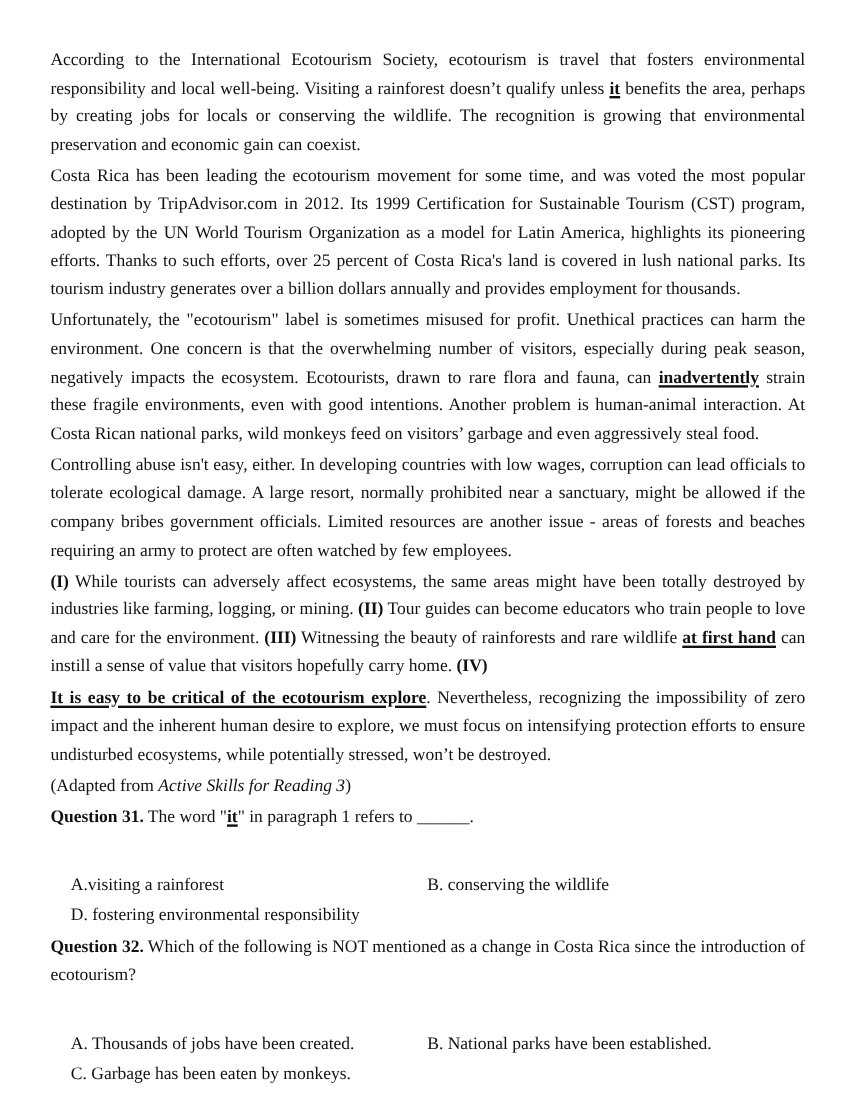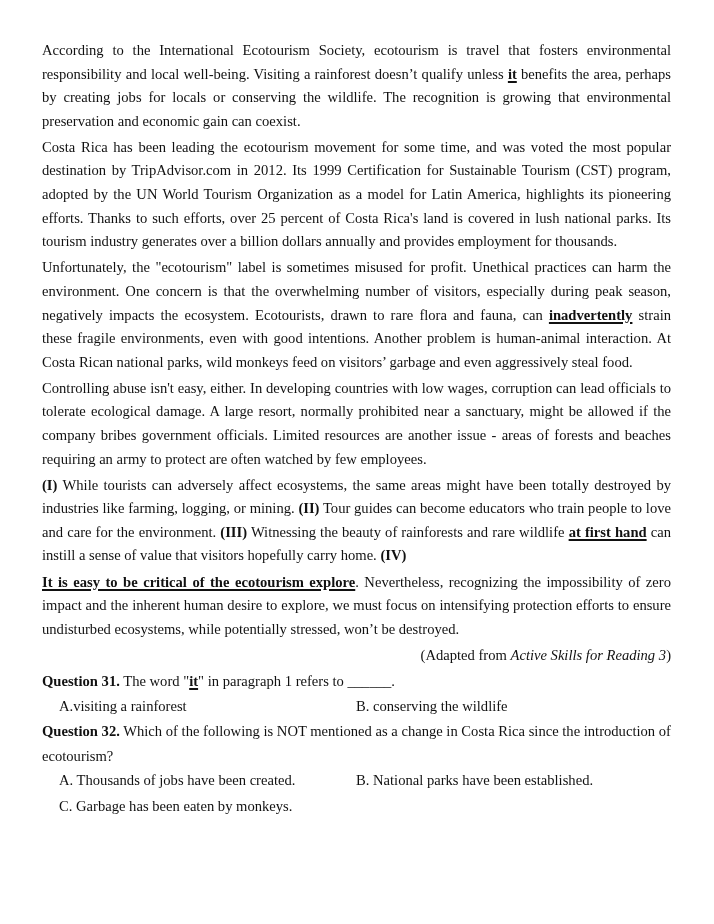--- a/index.html
+++ b/index.html
@@ -17,35 +17,35 @@
     }
     .para {
       margin: 0;
       line-height: 23.6px;
       text-align: justify;
       margin-bottom: 2.5px;
     }
     .b { font-weight: bold; }
     .bu { font-weight: bold; text-decoration: underline; text-decoration-thickness: 1.5px; text-underline-offset: 2px; }
     .source {
-      text-align: right;
       line-height: 23.6px;
       margin: 0 0 2px 0;
     }
     .source i { font-style: italic; }
     .question {
       line-height: 24.5px;
       margin: 0;
       text-align: left;
     }
     .options {
       display: grid;
       grid-template-columns: 297px 1fr;
       padding-left: 17px;
       line-height: 25.5px;
+      margin-top: 32px;
     }
     .opt { white-space: nowrap; }
   </style>
 </head>
 <body>
 
 <div class="page">
 
   <p class="para"><span>According to the International Ecotourism Society, ecotourism is travel that fosters environmental responsibility and local well-being. Visiting a rainforest doesn’t qualify unless </span><span class="bu">it</span><span> benefits the area, perhaps by creating jobs for locals or conserving the wildlife. The recognition is growing that environmental preservation and economic gain can coexist.</span></p>
 
@@ -59,20 +59,21 @@
 
   <p class="para"><span class="bu">It is easy to be critical of the ecotourism explore</span><span>. Nevertheless, recognizing the impossibility of zero impact and the inherent human desire to explore, we must focus on intensifying protection efforts to ensure undisturbed ecosystems, while potentially stressed, won’t be destroyed.</span></p>
 
   <p class="source"><span>(Adapted from </span><i>Active Skills for Reading 3</i><span>)</span></p>
 
   <div>
     <p class="question"><span class="b">Question 31.</span><span> The word "</span><span class="bu">it</span><span>" in paragraph 1 refers to ______.</span></p>
     <div class="options">
       <span class="opt">A.visiting a rainforest</span>
       <span class="opt">B. conserving the wildlife</span>
+      <span class="opt">D. fostering environmental responsibility</span>
     </div>
   </div>
 
   <div>
     <p class="question"><span class="b">Question 32.</span><span> Which of the following is NOT mentioned as a change in Costa Rica since the introduction of ecotourism?</span></p>
     <div class="options">
       <span class="opt">A. Thousands of jobs have been created.</span>
       <span class="opt">B. National parks have been established.</span>
       <span class="opt">C. Garbage has been eaten by monkeys.</span>
     </div>

